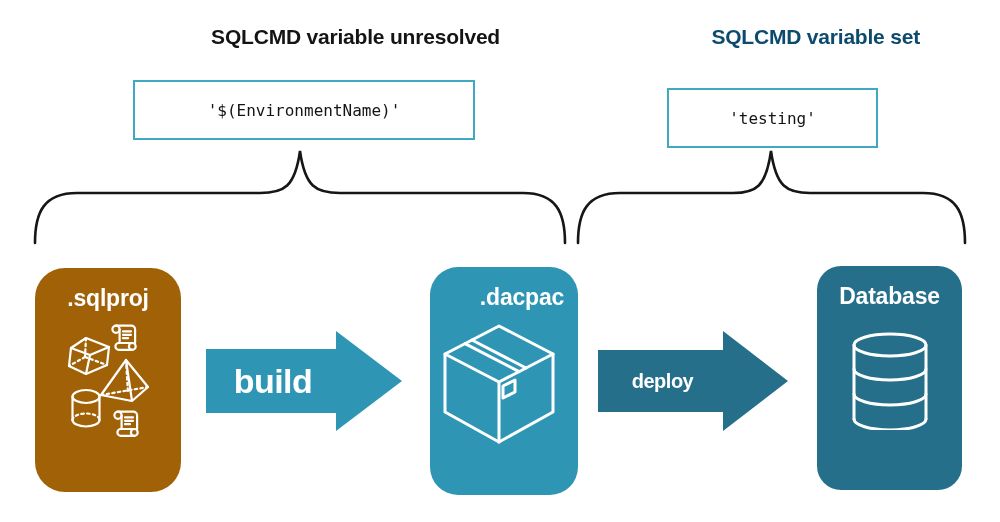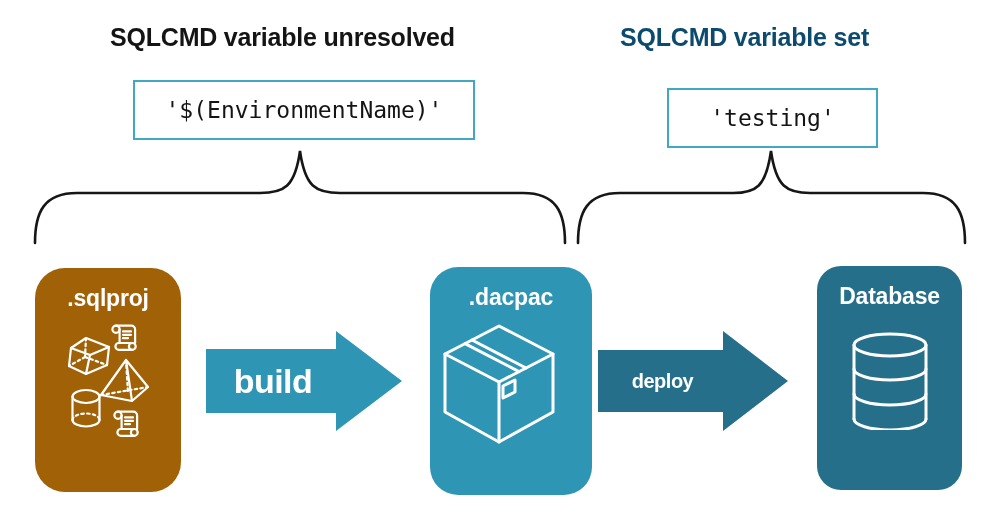--- a/index.html
+++ b/index.html
@@ -2,29 +2,29 @@
 <html><head>
 <meta charset="utf-8">
 <style>
   html,body{margin:0;padding:0;background:#fff;}
   .canvas{
     position:relative;width:1000px;height:522px;background:#fff;overflow:hidden;
     font-family:"Liberation Sans",sans-serif;
   }
   .abs{position:absolute;}
   .anno-title{
-    font-weight:bold;font-size:25px;line-height:26px;text-align:left;
+    font-weight:bold;font-size:21px;line-height:26px;text-align:right;
     letter-spacing:-0.2px;color:#141414;
   }
   .code-box{
     background:#fff;border:2px solid #41a8c4;display:flex;align-items:center;justify-content:center;
   }
   .code-text{
     font-family:"DejaVu Sans Mono","Liberation Mono",monospace;
-    font-size:23px;color:#141414;white-space:pre;
+    font-size:16px;color:#141414;white-space:pre;
   }
   .node{
     border-radius:30px;display:block;
   }
   .node-label{
     width:100%;text-align:center;font-weight:bold;color:#ffffff;
     font-size:23px;padding-top:17px;letter-spacing:-0.2px;
   }
   .arrow-label{
     display:flex;align-items:center;justify-content:center;height:100%;
@@ -94,21 +94,21 @@
     </svg>
   </div>
 
   <div class="abs" style="left:206px;top:331px;width:196px;height:100px;">
     <svg width="196" height="100" viewBox="0 0 196 100">
       <polygon points="0,18 130,18 130,0 196,50 130,100 130,82 0,82" fill="#2e96b4"></polygon>
     </svg>
     <div class="abs arrow-label build" style="left:0;top:0;width:134px;height:100px;">build</div>
   </div>
 
-  <div class="abs node" style="left: 430px; top: 267px; width: 162px; height: 228px; border-radius: 28px; background-color: rgb(46, 150, 180);">
+  <div class="abs node" style="left: 430px; top: 267px; width: 112px; height: 228px; border-radius: 28px; background-color: rgb(46, 150, 180); padding-left: 36px;">
     <div class="node-label">.dacpac</div>
     <svg class="abs stroke-icon" style="left:11px;top:57px;" width="116" height="124" viewBox="0 0 116 124" stroke-width="3" stroke-linecap="round" stroke-linejoin="round" stroke="#ffffff">
       <path d="M58 2 L112 30 L58 58 L4 30 Z"></path>
       <path d="M4 30 V88 L58 118 L112 88 V30"></path>
       <path d="M58 58 V118"></path>
       <path d="M31 16 L85 44 M24 19.6 L78 47.6"></path>
       <path d="M62 62 L74 56 L74 68 L62 74 Z"></path>
     </svg>
   </div>
 

